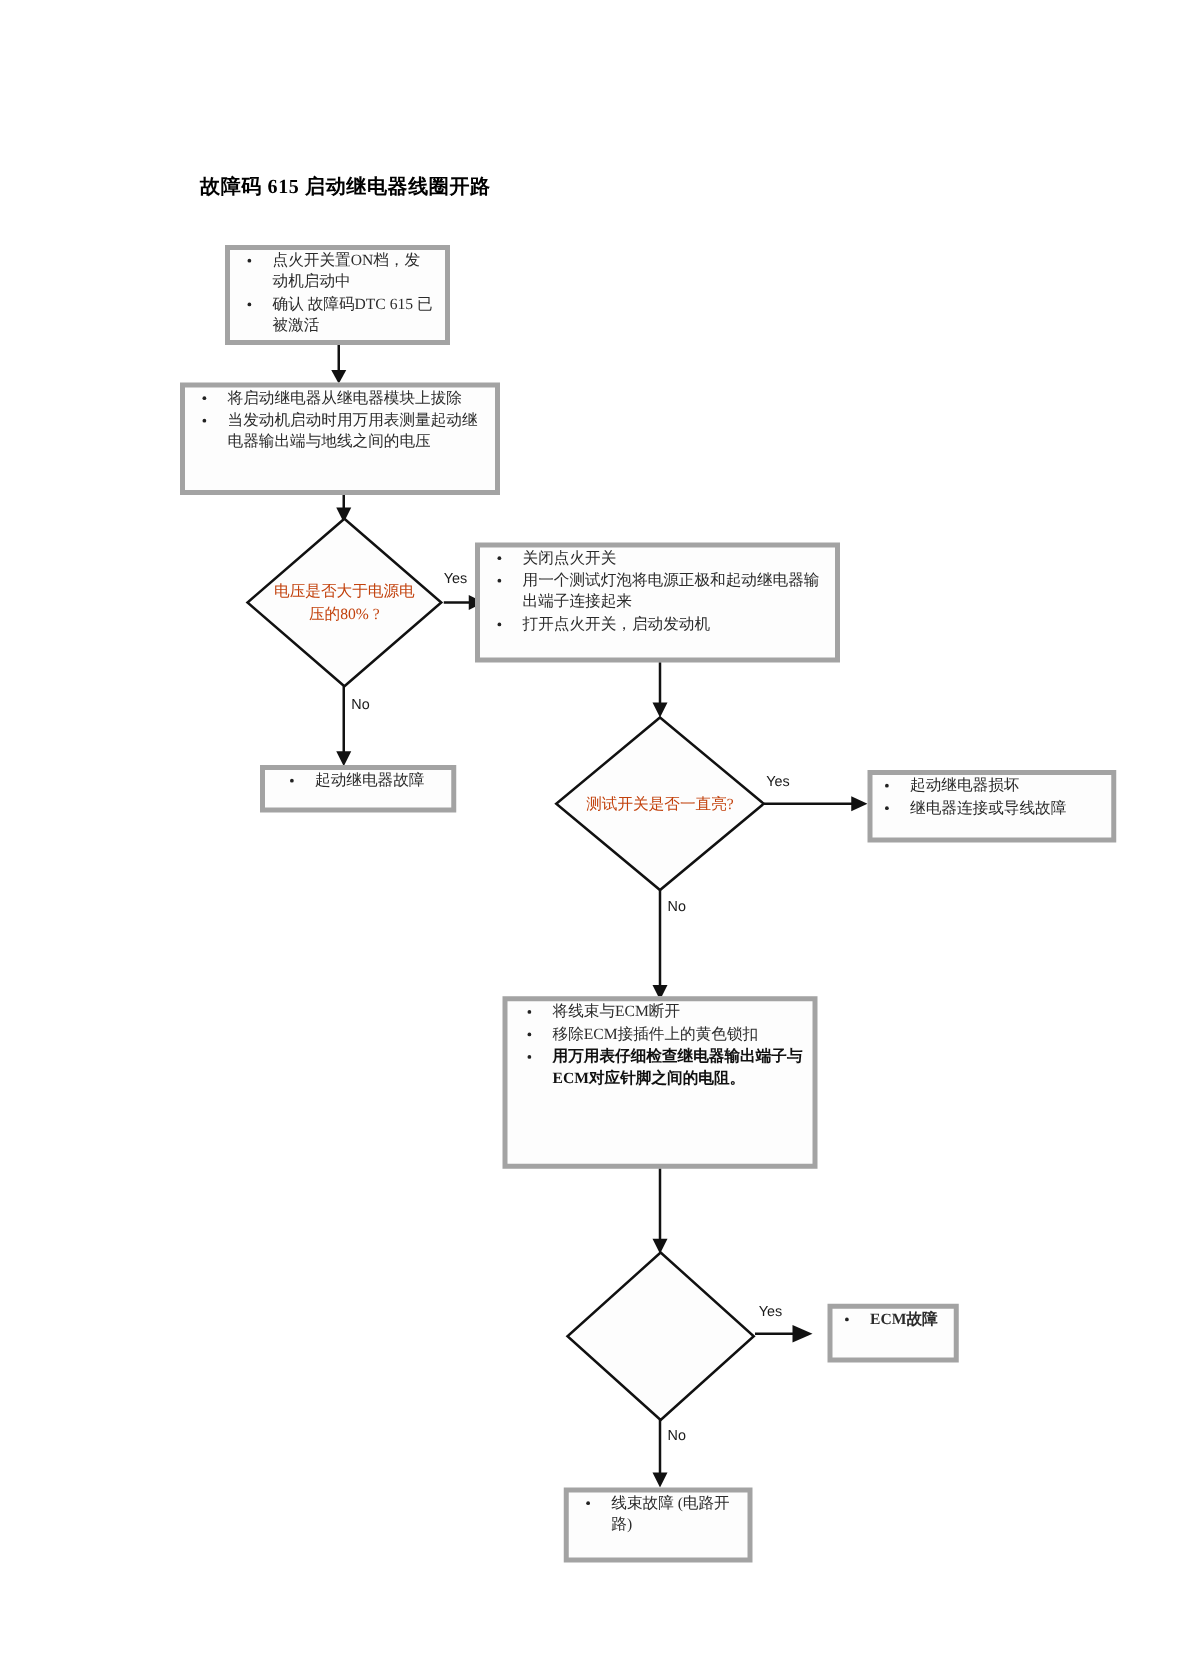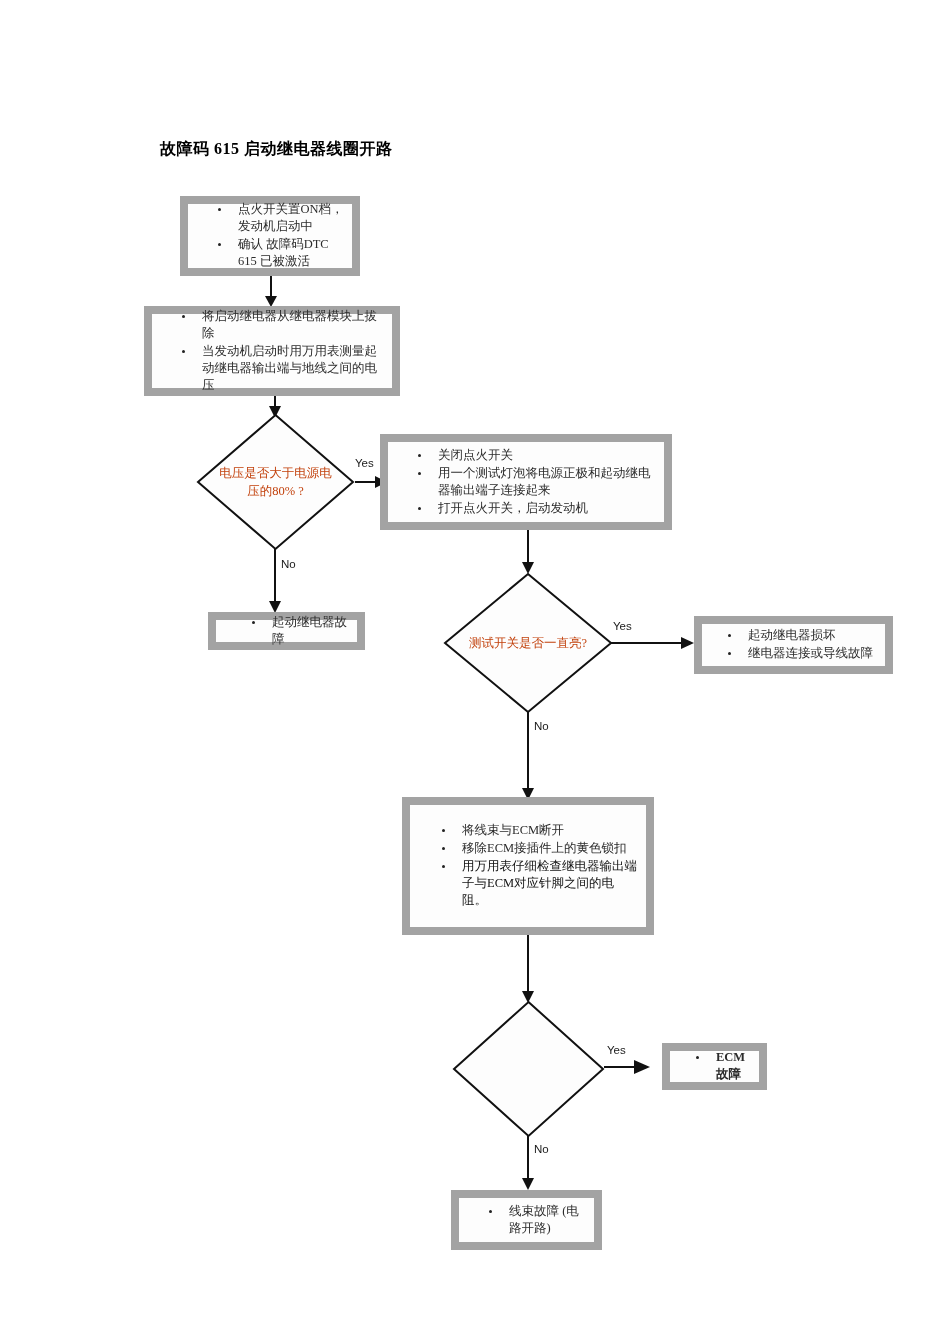--- a/index.html
+++ b/index.html
@@ -26,25 +26,24 @@
     font-weight: bold;
     letter-spacing: 0.5px;
     white-space: nowrap;
     color: #000;
   }
   
   .node {
     position: absolute;
     box-sizing: border-box;
     background: #fdfdfd;
-    border: 8px solid #a3a3a3;
+    border: 4px solid #a3a3a3;
     display: flex;
     flex-direction: column;
-    justify-content: center;
-    padding-left: 16px;
+    justify-content: flex-start;
   }
   .node ul {
     margin: 0;
     padding: 0 8px 0 34px;
     list-style: none;
   }
   .node li {
     position: relative;
     font-size: 12.5px;
     line-height: 17px;
@@ -56,21 +55,21 @@
     content: "";
     position: absolute;
     left: -20px;
     top: 7px;
     width: 3px;
     height: 3px;
     background: #222;
     border-radius: 50%;
   }
   .node li.bold {
-    font-weight: normal;
+    font-weight: bold;
     color: #111;
   }
   .node.center li {
     text-align: left;
   }
   .node.single ul { padding-left: 40px; }
   
   .diamond {
     position: absolute;
   }

